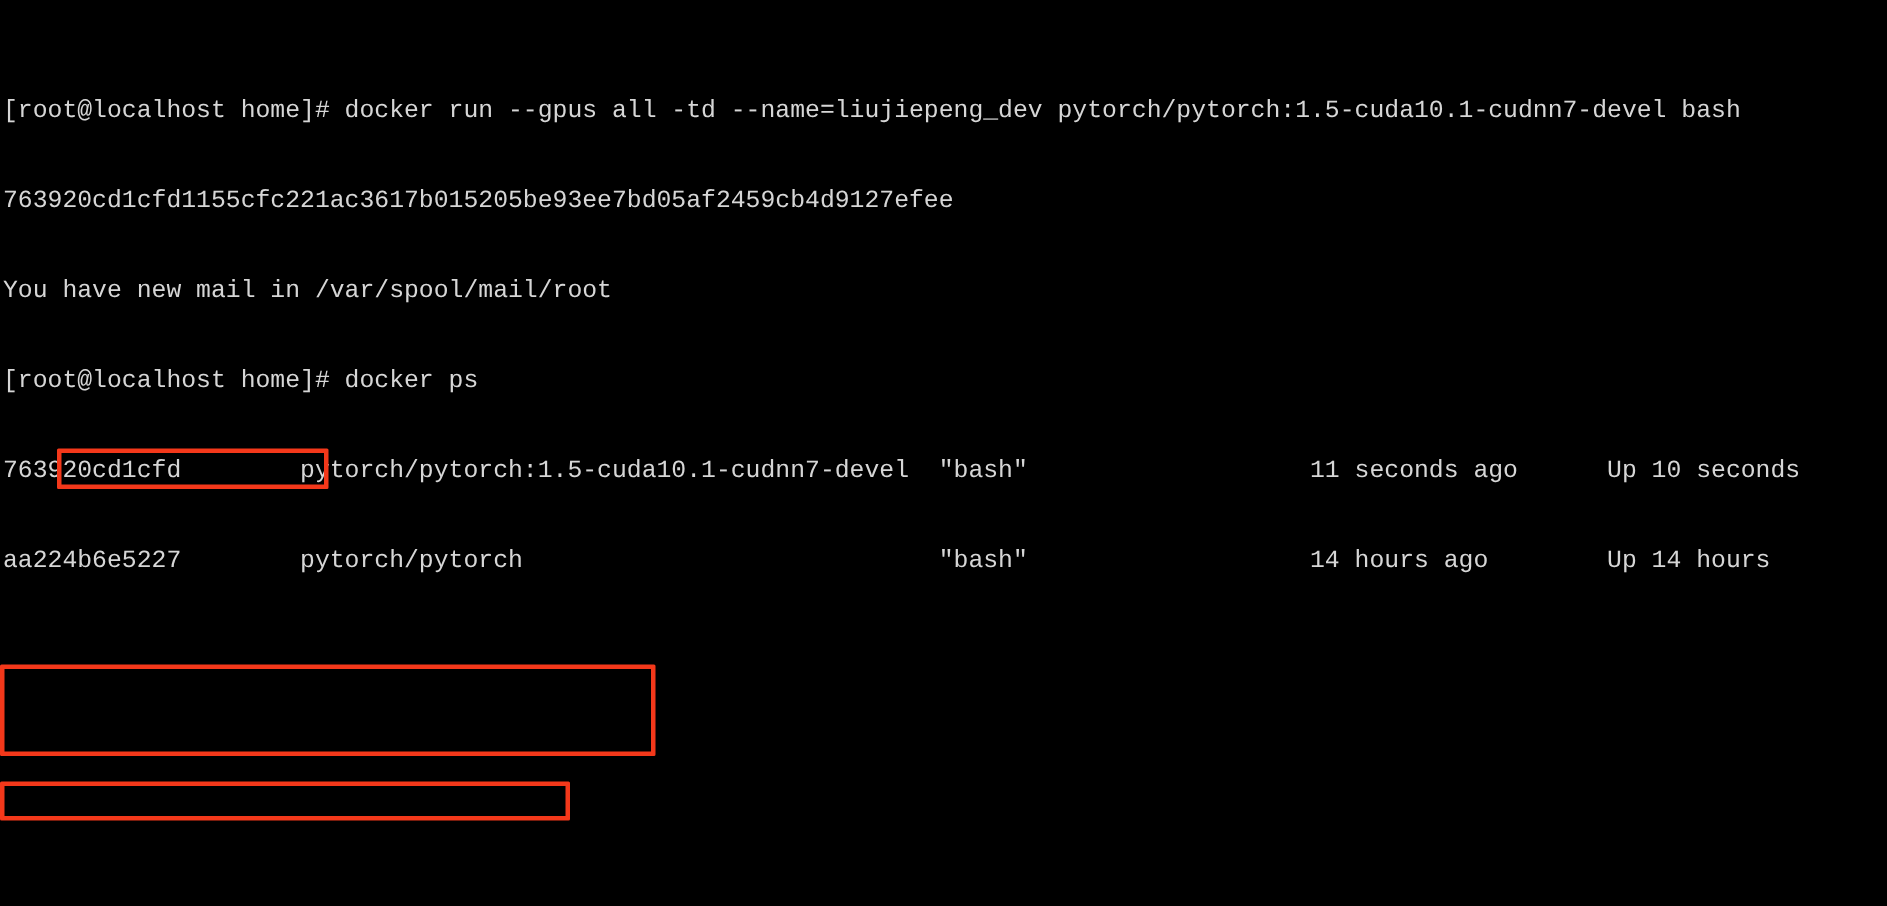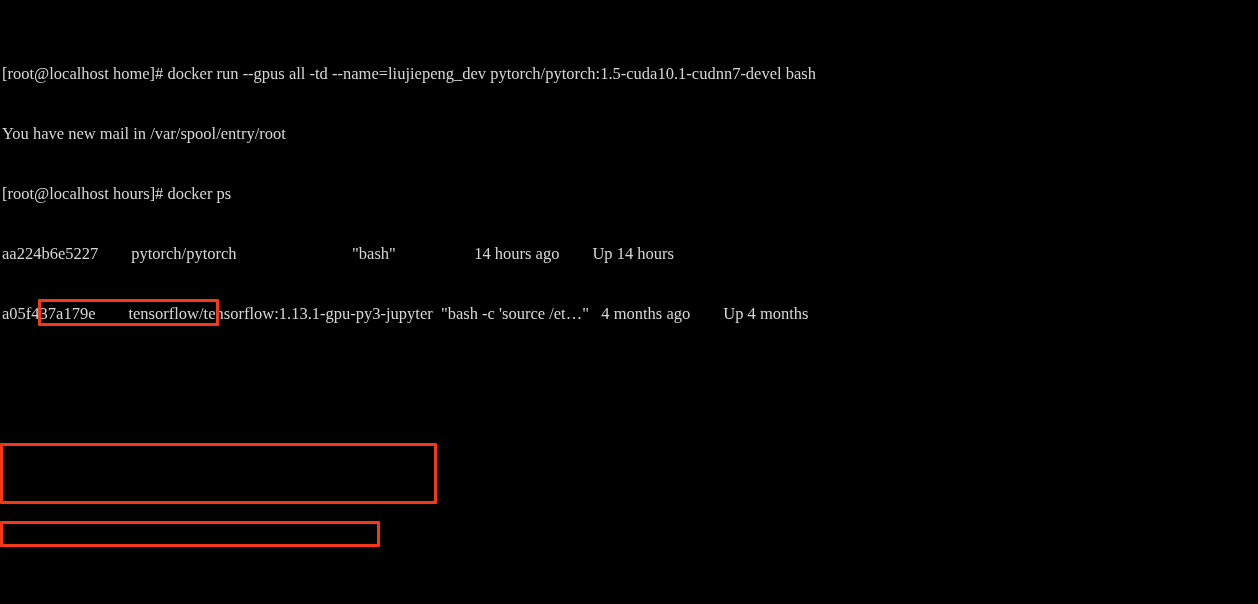--- a/index.html
+++ b/index.html
@@ -13,21 +13,21 @@
     height: 604px;
     overflow: hidden;
     font-family: "DejaVu Sans Mono", "Liberation Mono", monospace;
   }
   #terminal {
     position: relative;
     width: 1258px;
     height: 604px;
     background: #000000;
     color: #d4d4d4;
-    font-family: Liberation Serif, serif;
+    font-family: Liberation Mono, monospace;
     font-size: 16.5px;
     line-height: 20px;
     padding: 4px 0 0 2px;
     box-sizing: border-box;
     white-space: pre;
     letter-spacing: 0px;
   }
   .line {
     height: 20px;
     white-space: pre;
@@ -45,24 +45,25 @@
   #box-cuda   { left: 38px;  top: 299px; width: 181px; height: 27px; }
   #box-nvcc   { left: 0px;   top: 443px; width: 437px; height: 61px; }
   #box-rel    { left: 0px;   top: 521px; width: 380px; height: 26px; }
 </style>
 </head>
 <body>
 
 <div id="terminal">
 
   <div class="line w">[root@localhost home]# docker run --gpus all -td --name=liujiepeng_dev pytorch/pytorch:1.5-cuda10.1-cudnn7-devel bash</div>
-  <div class="line w">You have new mail in /var/spool/entry/root</div>
-  <div class="line w">[root@localhost hours]# docker ps</div>
+  <div class="line w">763920cd1cfd1155cfc221ac3617b015205be93ee7bd05af2459cb4d9127efee</div>
+  <div class="line w">You have new mail in /var/spool/mail/root</div>
+  <div class="line w">[root@localhost home]# docker ps</div>
+  <div class="line w">763920cd1cfd        pytorch/pytorch:1.5-cuda10.1-cudnn7-devel  "bash"                   11 seconds ago      Up 10 seconds</div>
   <div class="line w">aa224b6e5227        pytorch/pytorch                            "bash"                   14 hours ago        Up 14 hours</div>
-  <div class="line w">a05f437a179e        tensorflow/tensorflow:1.13.1-gpu-py3-jupyter  "bash -c 'source /et…"   4 months ago        Up 4 months</div>
   
   
   
   
   
   
   
   
   
   

